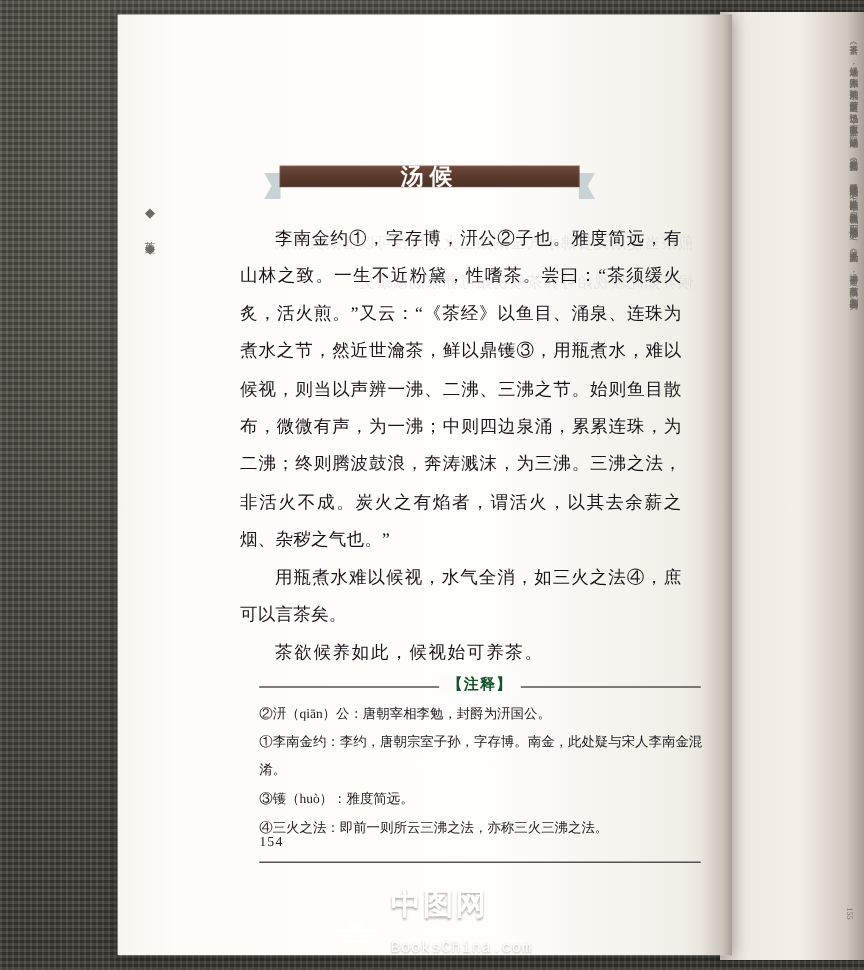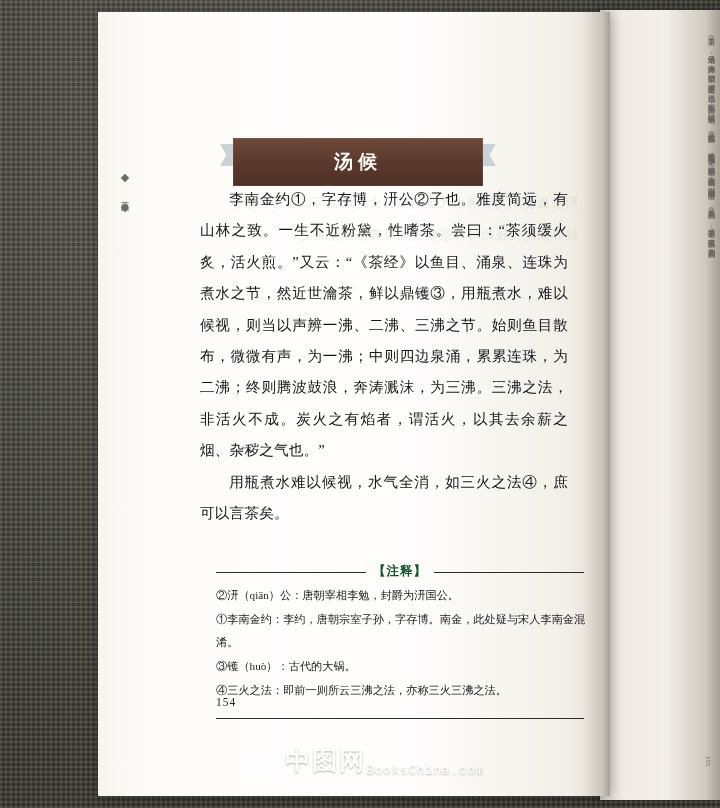--- a/index.html
+++ b/index.html
@@ -106,21 +106,21 @@
     pointer-events: none;
     user-select: none;
   }
 
   
   .banner {
     position: absolute;
     left: 135px;
     top: 126px;
     width: 250px;
-    height: 48px;
+    height: 18px;
   }
   .banner .plate {
     position: absolute;
     inset: 0;
     background: linear-gradient(180deg, #6f4a3b 0%, #5b3a2d 48%, #4e3026 100%);
     box-shadow: inset 0 0 0 1px rgba(255,255,255,0.08);
   }
   .banner .wing-l, .banner .wing-r {
     position: absolute;
     top: 6px;
@@ -262,21 +262,21 @@
     gap: 9px;
     opacity: 0.92;
     pointer-events: none;
   }
   .watermark .logo {
     width: 40px; height: 40px;
     position: relative;
   }
   .watermark .wm-text {
     display: flex;
-    flex-direction: row;
+    flex-direction: column;
     line-height: 1;
   }
   .watermark .wm-cn {
     font-size: 25px;
     font-weight: 700;
     color: #ffffff;
     letter-spacing: 2px;
     text-shadow: 0 1px 2px rgba(0,0,0,0.35);
     font-family: "Liberation Serif", serif;
   }
@@ -314,35 +314,36 @@
     <div class="banner">
       <div class="wing-l"></div>
       <div class="wing-r"></div>
       <div class="plate"></div>
       <div class="title">汤候</div>
     </div>
 
     <div class="body-text">
       <p class="indent">李南金约①，字存博，汧公②子也。雅度简远，有山林之致。一生不近粉黛，性嗜茶。尝曰：“茶须缓火炙，活火煎。”又云：“《茶经》以鱼目、涌泉、连珠为煮水之节，然近世瀹茶，鲜以鼎镬③，用瓶煮水，难以候视，则当以声辨一沸、二沸、三沸之节。始则鱼目散布，微微有声，为一沸；中则四边泉涌，累累连珠，为二沸；终则腾波鼓浪，奔涛溅沫，为三沸。三沸之法，非活火不成。炭火之有焰者，谓活火，以其去余薪之烟、杂秽之气也。”</p>
       <p class="indent">用瓶煮水难以候视，水气全消，如三火之法④，庶可以言茶矣。</p>
+      <p class="para-last">茶欲候养如此，候视始可养茶。</p>
     </div>
 
     <div class="notes-rule-top"></div>
     <div class="notes-head">
       <span>【注释】</span>
     </div>
     <div class="notes">
       <p class="note">
         <span>②</span><span>汧（qiān）公</span><span>：唐朝宰相李勉，封爵为汧国公。</span>
       </p>
       <p class="note">
         <span>①</span><span>李南金约</span><span>：李约，唐朝宗室子孙，字存博。南金，此处疑与宋人李南金混淆。</span>
       </p>
       <p class="note">
-        <span>③</span><span>镬（huò）</span><span>：古代的大锅。</span>
+        <span>③</span><span>镬（huò）</span><span>：雅度简远。</span>
       </p>
       <p class="note">
         <span>④</span><span>三火之法</span><span>：即前一则所云三沸之法，亦称三火三沸之法。</span>
       </p>
     </div>
 
     <div class="foot-rule"></div>
     <div class="folio">154</div>
   </div>
 

